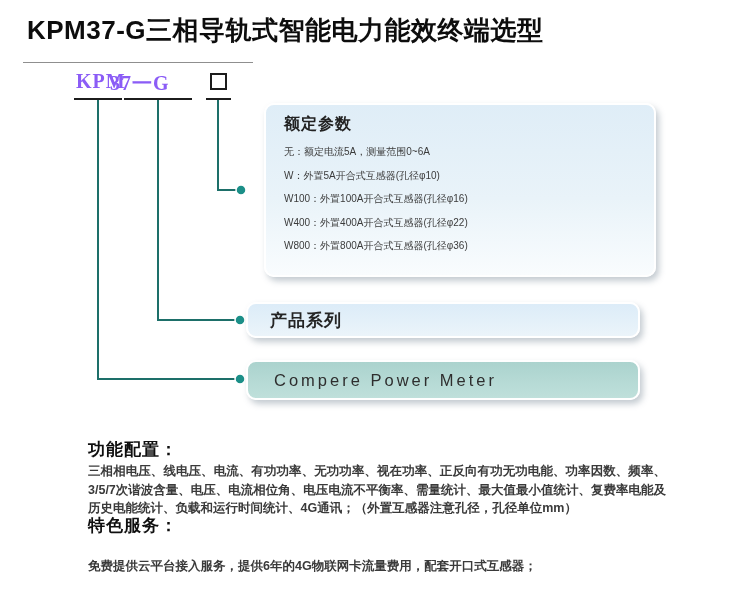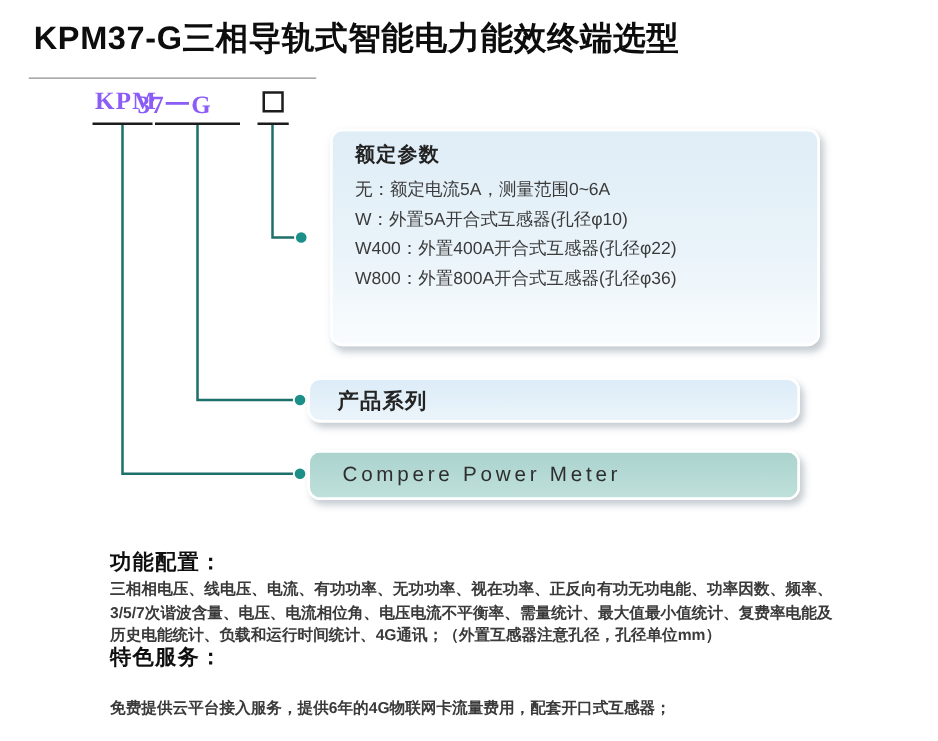--- a/index.html
+++ b/index.html
@@ -39,21 +39,21 @@
     border-radius:10px;border:2px solid #ffffff;
     box-shadow:3px 4px 6px rgba(125,140,152,.45);
     box-sizing:border-box;
   }
   .box-rated{
     left:264px;top:103px;width:392px;height:174px;
     background:linear-gradient(180deg,#dfedf7 0%,#e9f3f9 55%,#f9fcfe 100%);
     padding:9px 0 0 18px;
   }
   .rated-heading{font-size:16px;font-weight:bold;color:#222;margin-bottom:5px;letter-spacing:1px;}
-  .rated-item{font-size:14px;color:#3b3b3b;line-height:23.5px;white-space:nowrap;}
+  .rated-item{font-size:10px;color:#3b3b3b;line-height:23.5px;white-space:nowrap;}
   .box-series{
     left:246px;top:302px;width:394px;height:36px;
     background:linear-gradient(180deg,#dcecf8 0%,#ebf4fa 100%);
   }
   .series-label{
     font-size:17px;font-weight:bold;color:#242424;letter-spacing:1px;
     line-height:33px;padding-left:22px;border-radius:12px;
   }
   .box-brand{
     left:246px;top:360px;width:394px;height:40px;
@@ -97,20 +97,21 @@
   <path d="M218 100 L218 190 L236 190" fill="none" stroke="#1d6f69" stroke-width="2"></path>
   <circle cx="241" cy="190" r="5" fill="#1b8f88" stroke="#ffffff" stroke-width="1.5"></circle>
   <circle cx="240" cy="320" r="5" fill="#1b8f88" stroke="#ffffff" stroke-width="1.5"></circle>
   <circle cx="240" cy="379" r="5" fill="#1b8f88" stroke="#ffffff" stroke-width="1.5"></circle>
 </svg>
 
 <div class="abs opt-box box-rated">
   <div class="rated-heading">额定参数</div>
   <div class="rated-item">无：额定电流5A，测量范围0~6A</div>
   <div class="rated-item">W：外置5A开合式互感器(孔径φ10)</div>
+  <div class="rated-item">W100：外置100A开合式互感器(孔径φ16)</div>
   <div class="rated-item">W400：外置400A开合式互感器(孔径φ22)</div>
   <div class="rated-item">W800：外置800A开合式互感器(孔径φ36)</div>
 </div>
 
 <div class="abs opt-box box-series">
   <div class="series-label">产品系列</div>
 </div>
 
 <div class="abs opt-box box-brand">
   <div class="brand-label">Compere Power Meter</div>

